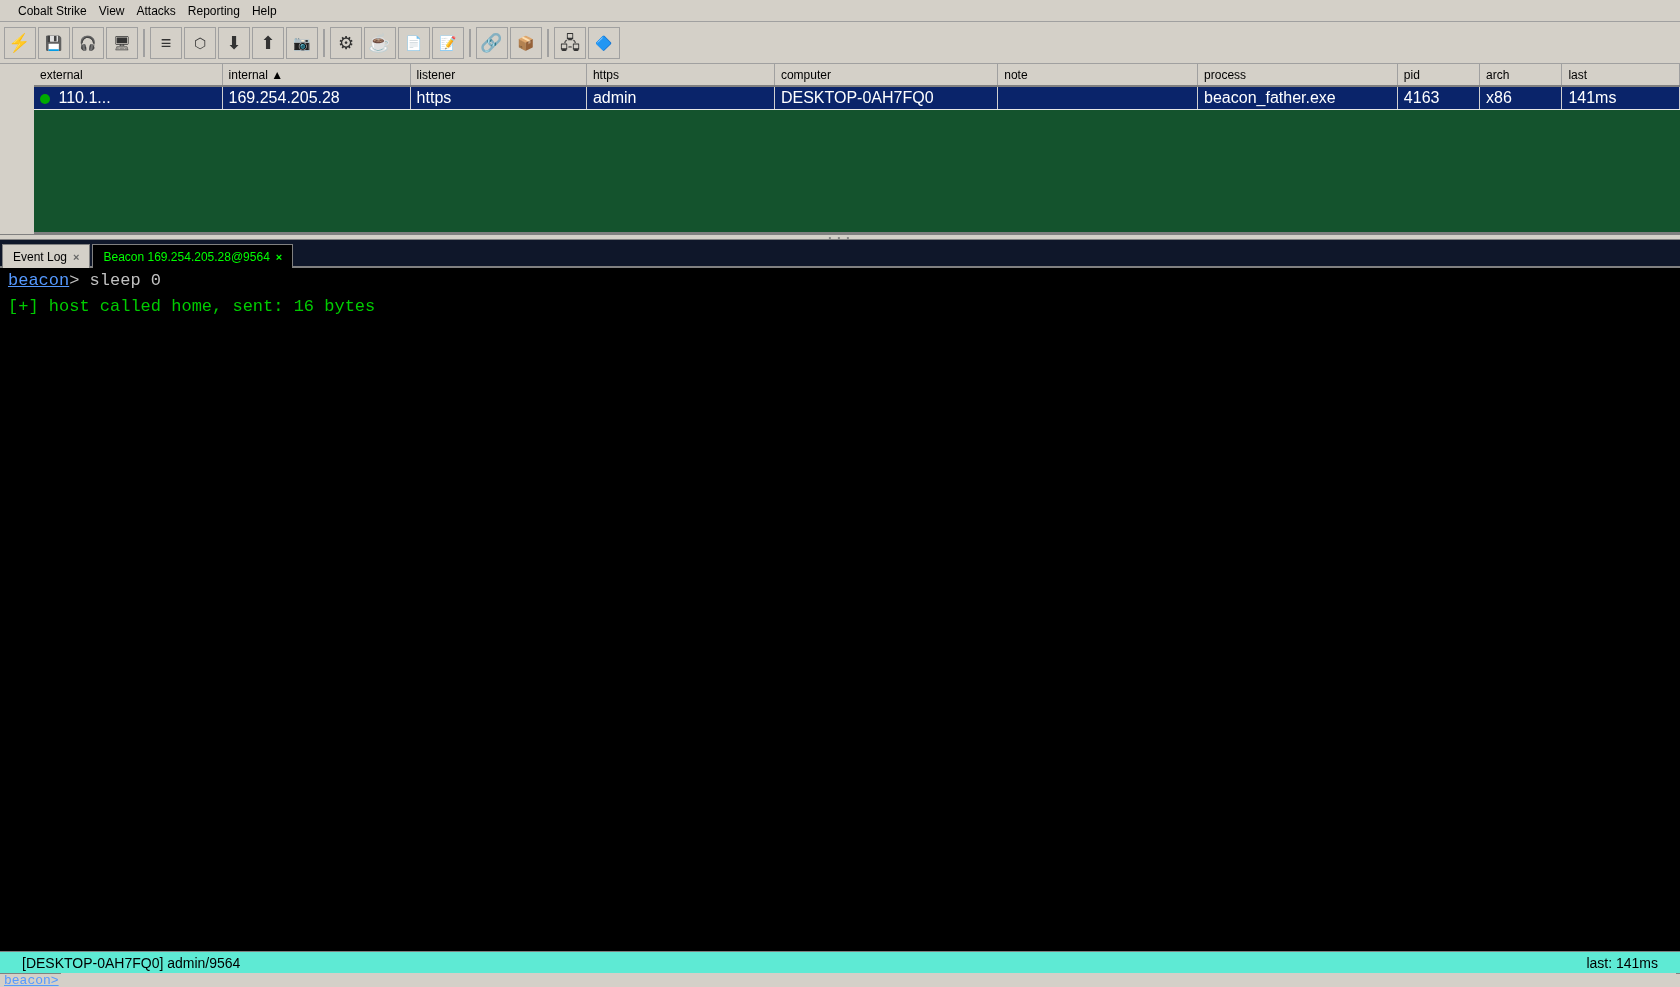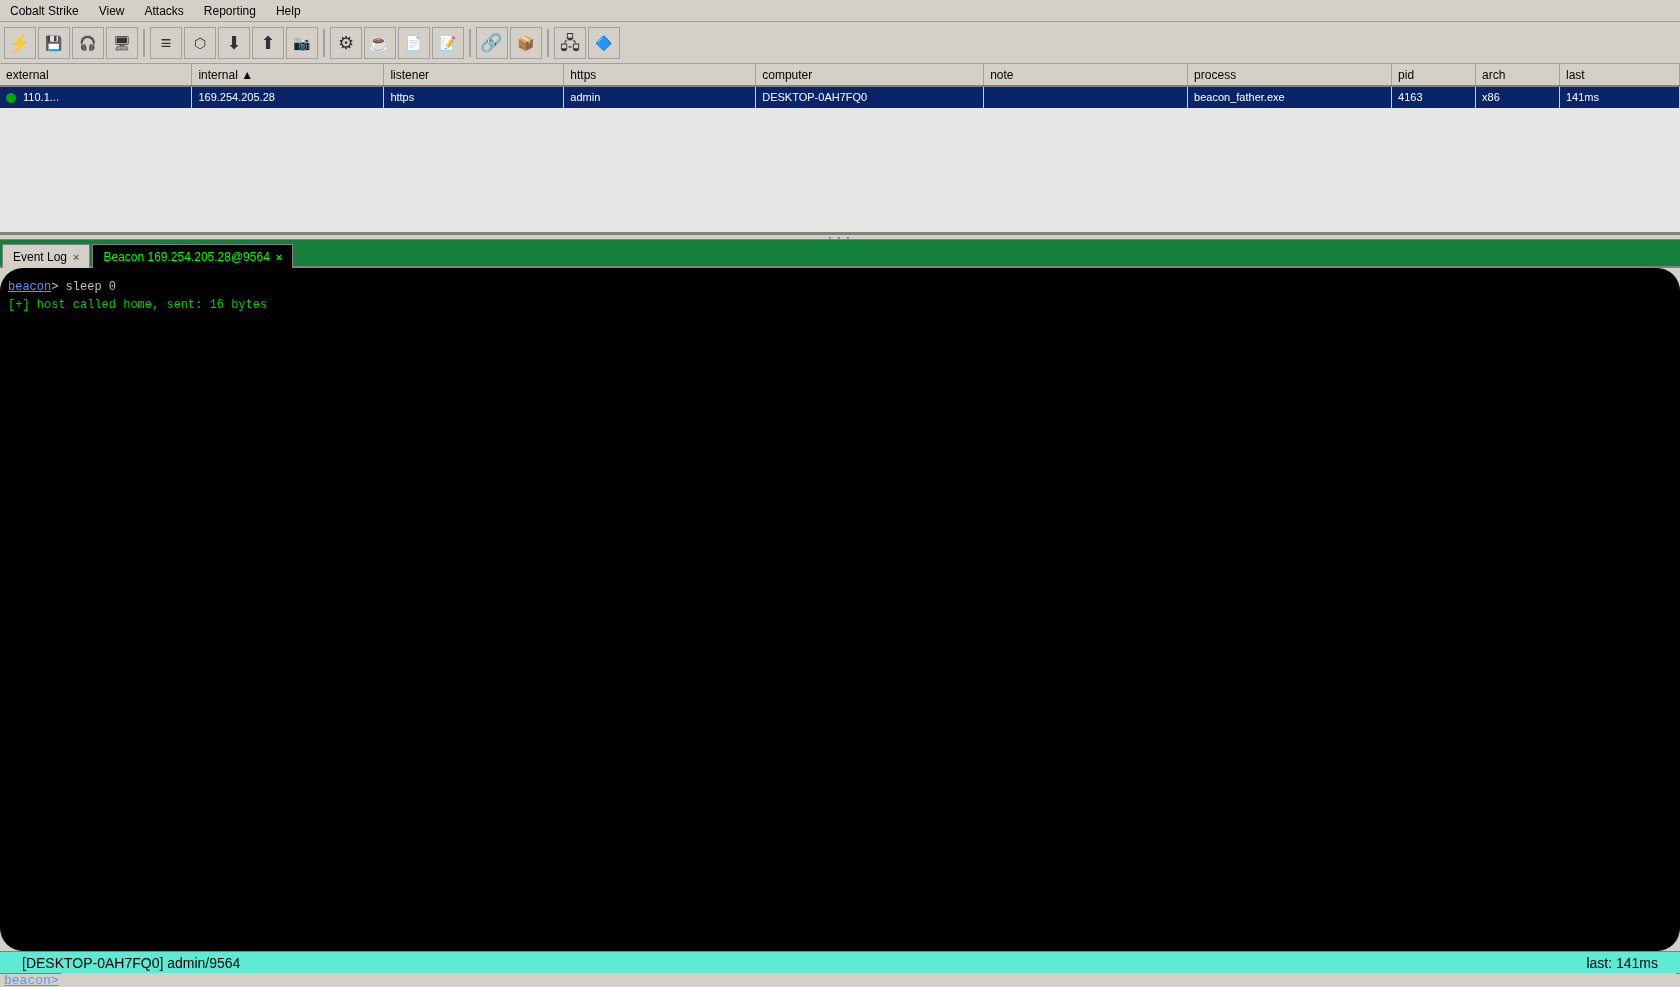--- a/index.html
+++ b/index.html
@@ -13,22 +13,21 @@
       display: flex;
       flex-direction: column;
     }
 
     
     #menubar {
       background: #d4d0c8;
       border-bottom: 1px solid #a0a0a0;
       display: flex;
       align-items: center;
-      padding: 2px 4px;
-      gap: 8px;
+      padding: 2px 12px;
       height: 22px;
       flex-shrink: 0;
     }
     .menu-item {
       padding: 1px 6px;
       cursor: pointer;
       font-size: 12px;
       color: #000;
     }
 
@@ -56,26 +55,27 @@
     }
     .toolbar-sep {
       width: 2px;
       height: 28px;
       background: #a0a0a0;
       margin: 0 3px;
     }
 
     
     #sessions-area {
-      background: #e5e5e5;
+      background: #14532d;
       flex: 0 0 170px;
       display: flex;
       flex-direction: column;
       border-bottom: 2px solid #808080;
       overflow: hidden;
+      margin-left: 34px;
     }
 
     
     #sessions-table {
       width: 100%;
       border-collapse: collapse;
       flex-shrink: 0;
     }
     #sessions-table thead tr {
       background: #d4d0c8;
@@ -94,21 +94,21 @@
 
     #sessions-table tbody tr {
       height: 22px;
       background: #ffffff;
     }
     #sessions-table tbody tr.selected { background: #0a246a; color: #fff; }
     #sessions-table tbody td {
       padding: 2px 6px;
       border-right: 1px solid #d0d0d0;
       border-bottom: 1px solid #e8e8e8;
-      font-size: 11px;
+      font-size: 16px;
       white-space: nowrap;
       overflow: hidden;
     }
 
     .beacon-indicator {
       display: inline-block;
       width: 10px;
       height: 10px;
       background: #00aa00;
       border-radius: 50%;
@@ -140,21 +140,21 @@
       display: flex;
       flex-direction: column;
       background: #d4d0c8;
       overflow: hidden;
     }
 
     
     #tab-bar {
       display: flex;
       align-items: flex-end;
-      background: #15803d;
+      background: #0f172a;
       padding-top: 3px;
       padding-left: 2px;
       height: 28px;
       flex-shrink: 0;
       border-bottom: 2px solid #808080;
     }
     .tab {
       display: flex;
       align-items: center;
       padding: 3px 10px;
@@ -181,25 +181,24 @@
       font-weight: bold;
     }
     .tab.active .tab-close { color: #00ff00; }
 
     
     #console-output {
       flex: 1;
       background: #000;
       color: #c0c0c0;
       font-family: 'Courier New', Courier, monospace;
-      font-size: 12px;
-      padding: 10px 8px;
+      font-size: 17px;
+      padding: 0 8px;
       overflow-y: auto;
       line-height: 1.5;
-      border-radius: 23px;
     }
     .console-line { display: block; }
     .console-prompt { color: #5599ff; text-decoration: underline; cursor: pointer; }
     .console-cmd { color: #c0c0c0; }
     .console-info { color: #00cc00; }
 
     
     #status-bar {
       height: 22px;
       background: #5eead4;

